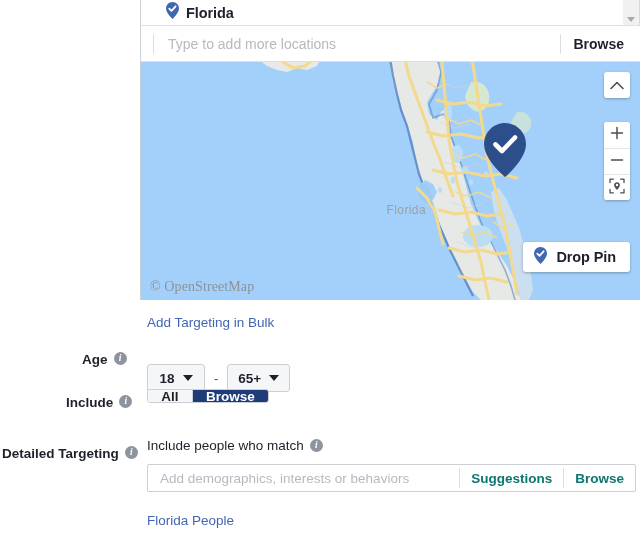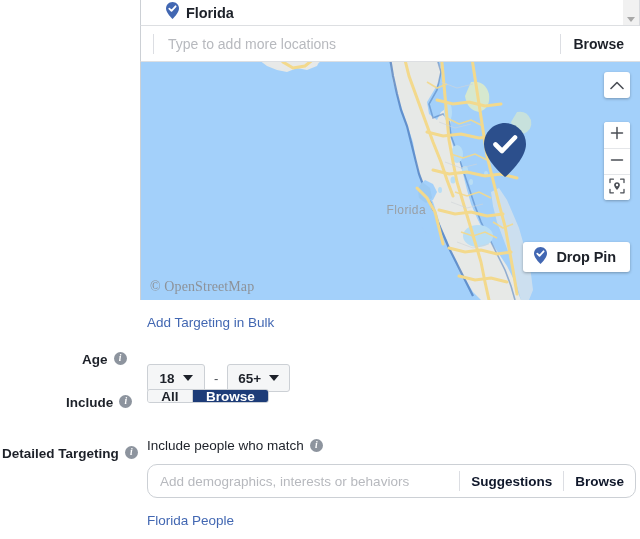--- a/index.html
+++ b/index.html
@@ -191,35 +191,35 @@
   .gender-btn.active { background: #1d3c78; color: #fff; }
 
   .dt-sub {
     position: absolute; left: 147px; top: 438px;
     font-size: 13.5px; color: #1d2129;
     display: flex; align-items: center; gap: 6px;
   }
 
   .dt-field {
     position: absolute; left: 147px; top: 464px;
-    width: 489px; height: 34px;
+    width: 489px; height: 28px;
     background: #fff;
     border: 1px solid #ccd0d5;
-    border-radius: 10px;
+    border-radius: 2px;
     display: flex; align-items: center;
   }
   .dt-input {
     flex: 1; border: none; outline: none; background: transparent;
     font-size: 13.5px; color: #1d2129; margin-left: 10px;
     font-family: "Liberation Sans", sans-serif;
   }
   .dt-input::placeholder { color: #b7b9be; }
   .dt-vdiv { width: 1px; height: 20px; background: #dcdee3; }
   .dt-action {
-    font-size: 13.5px; font-weight: bold; color: #0f172a;
+    font-size: 13.5px; font-weight: bold; color: #0f766e;
     padding: 0 11px; cursor: pointer; white-space: nowrap;
   }
 
   .exclude-link {
     position: absolute; left: 147px; top: 513px;
     font-size: 13.5px; color: #4267b2; cursor: pointer;
   }
 </style>
 </head>
 <body>

